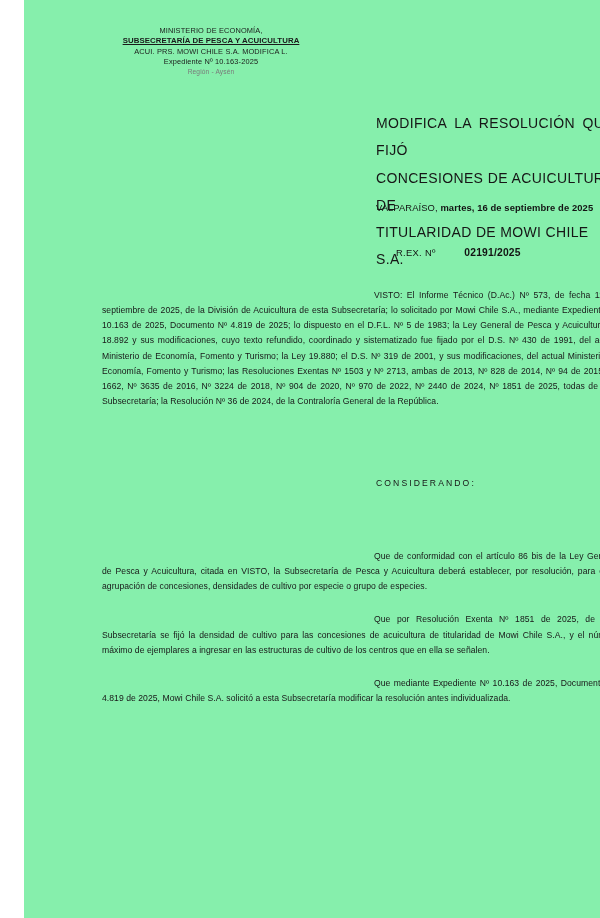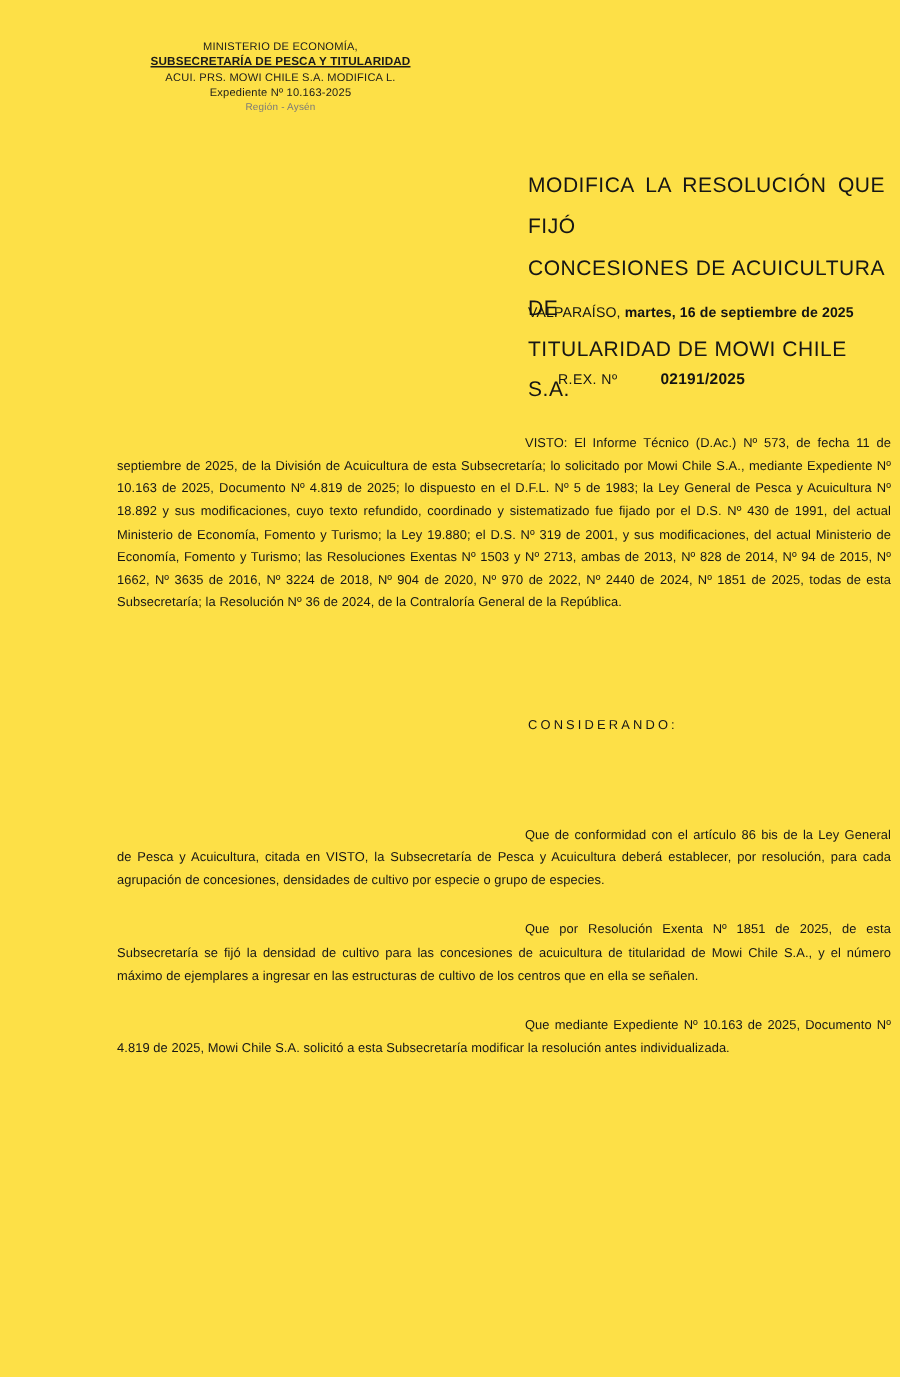--- a/index.html
+++ b/index.html
@@ -12,21 +12,22 @@
     height: 918px;
     position: relative;
     font-family: "Liberation Sans", sans-serif;
     color: #111111;
     overflow: hidden;
   }
 
   .page {
     position: absolute;
     inset: 0;
-    background: #fde047;
+    background: #86efac;
+    margin-left: 24px;
   }
 
   
   .doc-header {
     position: absolute;
     left: 62px;
     top: 26px;
     width: 250px;
     text-align: center;
     line-height: 1.38;
@@ -170,21 +171,21 @@
     filter: blur(0.15px);
   }
 </style>
 </head>
 <body>
 
 <div class="page">
 
   <div class="doc-header">
     <div class="hline">MINISTERIO DE ECONOMÍA,</div>
-    <div class="hline bold-underline">SUBSECRETARÍA DE PESCA Y TITULARIDAD</div>
+    <div class="hline bold-underline">SUBSECRETARÍA DE PESCA Y ACUICULTURA</div>
     <div class="hline">ACUI. PRS. MOWI CHILE S.A. MODIFICA L.</div>
     <div class="hline">Expediente Nº 10.163-2025</div>
     <div class="hline faint">Región - Aysén</div>
   </div>
 
   <div class="title-block">
     <span class="tline">MODIFICA LA RESOLUCIÓN QUE FIJÓ</span>
     <span class="tline">CONCESIONES DE ACUICULTURA DE</span>
     <span class="tline last">TITULARIDAD DE MOWI CHILE S.A.</span>
   </div>

